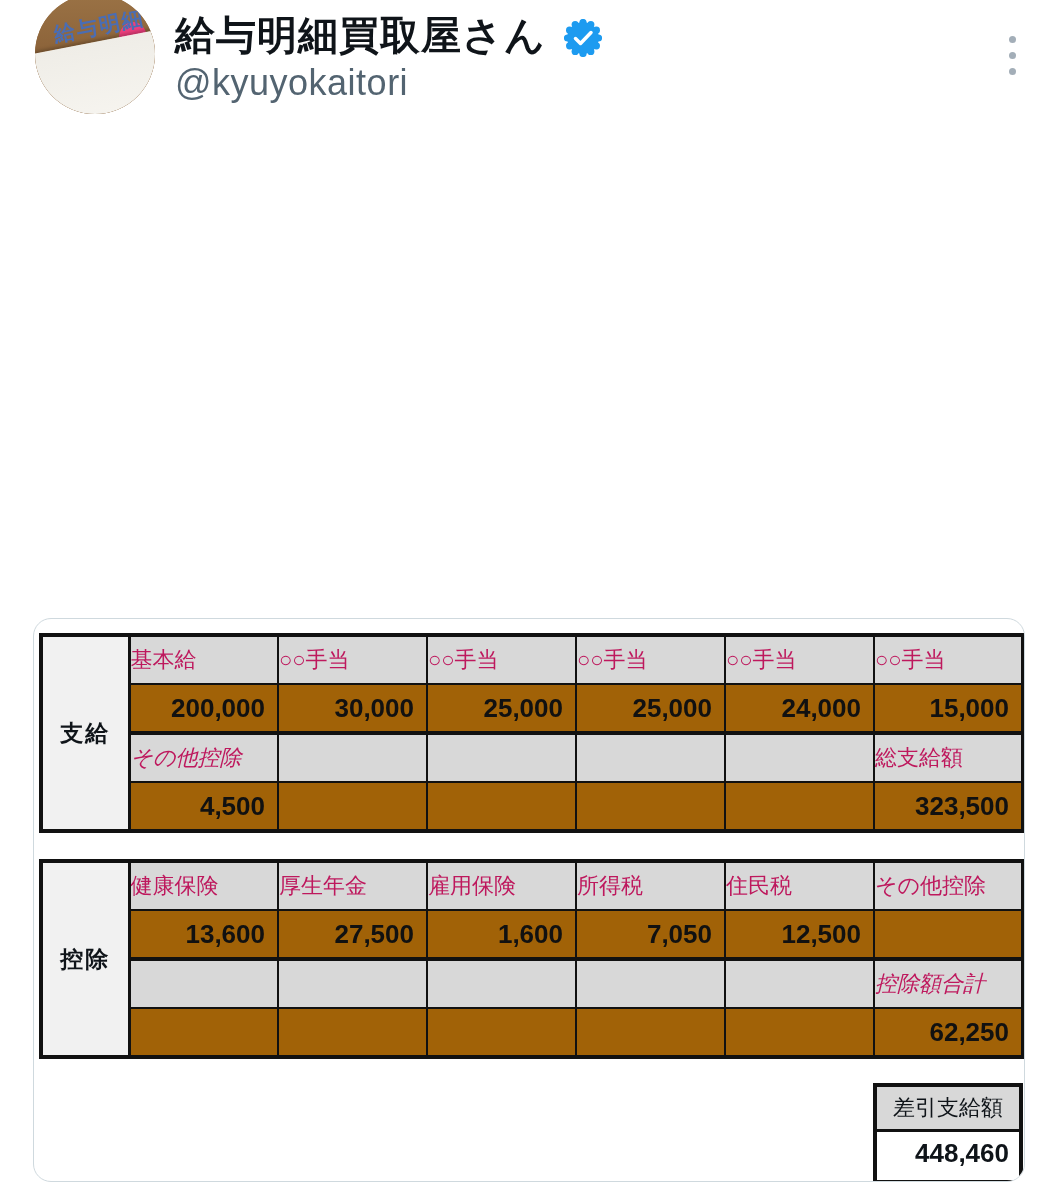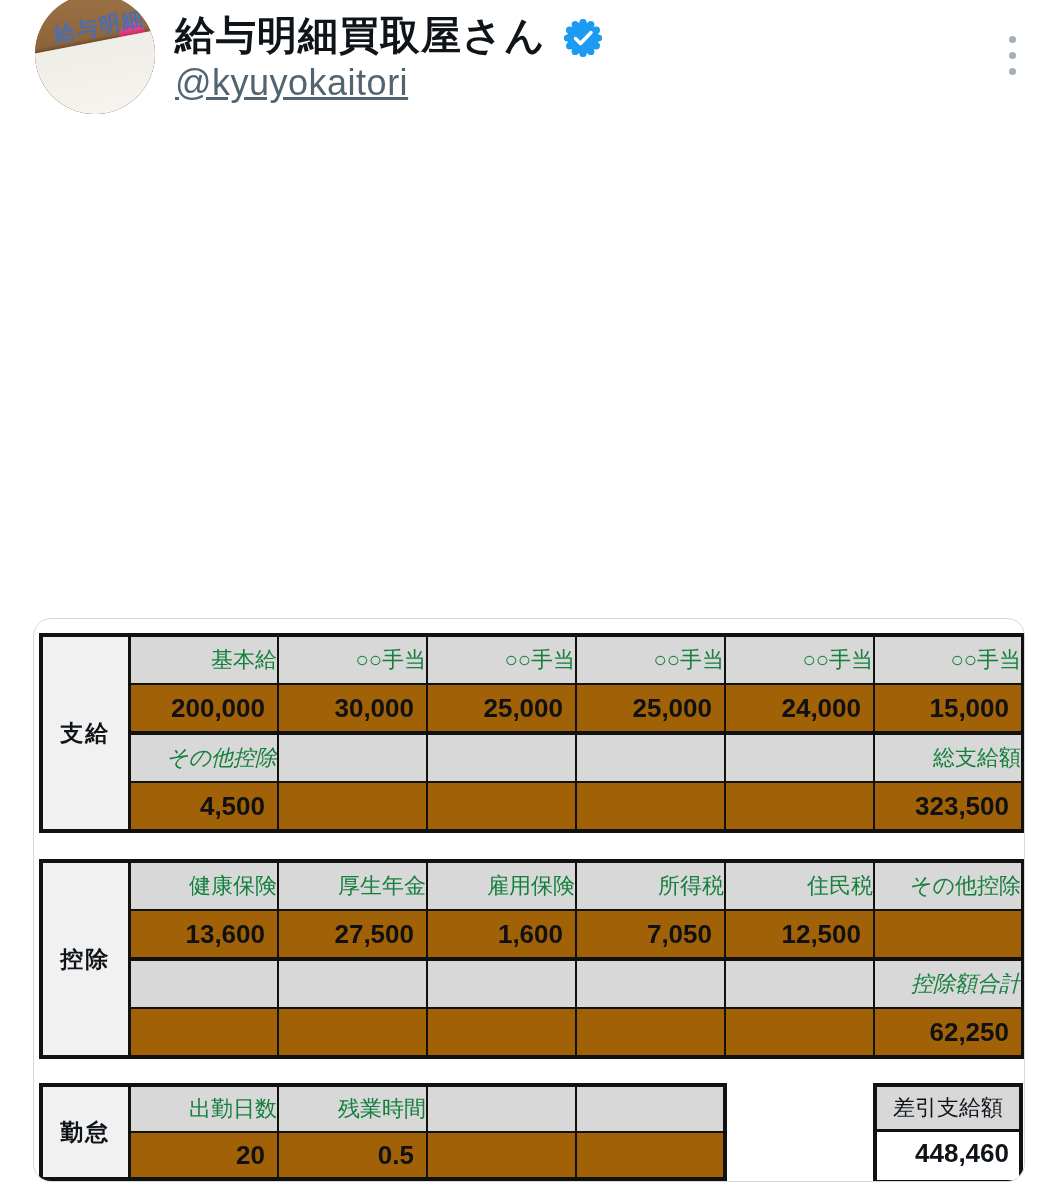--- a/index.html
+++ b/index.html
@@ -16,41 +16,41 @@
             background:#ee3f7e; border-radius:50% 50% 45% 45%; }
   .avatar .paper { position:absolute; left:-35%; top:40%; width:180%; height:120%;
             background:linear-gradient(180deg,#efede7 0%,#f7f5f0 60%);
             transform:rotate(-11deg); box-shadow:0 -2px 4px rgba(0,0,0,.25); }
   .avatar .paper-label { position:absolute; left:18px; top:16px; transform:rotate(-11deg);
             color:#4a6db4; font-size:21px; font-weight:bold; letter-spacing:2px; white-space:nowrap; }
 
   .name-row { position:absolute; left:175px; top:8px; display:flex; align-items:center; gap:18px; }
   .display-name { font-size:40px; font-weight:bold; color:#0f1419; letter-spacing:1px; white-space:nowrap; }
   .badge { width:38px; height:38px; flex:0 0 auto; margin-top:4px; }
-  .handle { position:absolute; left:175px; top:62px; font-size:36px; color:#536471; letter-spacing:.5px;text-decoration:underline; }
+  .handle { position:absolute; left:175px; top:62px; font-size:36px; color:#536471; letter-spacing:.5px; }
 
   .more-menu { position:absolute; left:1000px; top:34px; width:24px; padding:2px;
                display:flex; flex-direction:column; align-items:center; gap:9px; cursor:pointer; }
   .more-menu i { width:7px; height:7px; border-radius:50%; background:#a3aeb8; }
 
   
   .tweet-text { position:absolute; left:36px; top:124px; width:992px;
                 font-size:47px; line-height:63px; letter-spacing:0.5px;
                 color:#0f1419; text-align:justify; overflow-wrap:anywhere; }
 
   
   .media-card { position:absolute; left:33px; top:618px; width:992px; height:564px;
                 background:#ffffff; border:1px solid #cfd9de; border-radius:18px; overflow:hidden; }
 
   table.slip { border-collapse:collapse; table-layout:fixed; position:absolute; left:5px;
                font-family:"Liberation Sans", sans-serif; }
   table.slip td { border:2px solid #111111; overflow:hidden; white-space:nowrap; }
   table.slip .lbl { background:#f1f1f1; text-align:center; font-size:23px; font-weight:700;
                     border-right:3px solid #111; letter-spacing:2px; }
-  table.slip .h { background:#d8d8d8; text-align:right; font-size:22px; color:#15803d; }
+  table.slip .h { background:#d8d8d8; text-align:left; font-size:22px; color:#be185d; }
   table.slip .v { background:#a16207; text-align:right; font-size:26px; font-weight:700;
                   padding-right:12px; color:#111; }
   table.slip .it { font-style:italic; }
   table.slip tr.thick-bottom td { border-bottom-width:4px; }
   .t1 { top:14px;  width:982px; border:4px solid #111; }
   .t2 { top:240px; width:982px; border:4px solid #111; }
   .t3 { top:464px; width:688px; border:4px solid #111; }
   .t1 tr, .t2 tr { height:49px; }
   .t3 tr { height:47px; }
 
@@ -190,44 +190,20 @@
         <td class="v"></td>
         <td class="v"></td>
         <td class="v"></td>
         <td class="v"></td>
         <td class="v"></td>
         <td class="v">62,250</td>
       </tr>
     </tbody>
       </table>
 
-    <table class="slip t3">
-      <colgroup>
-          <col style="width:88px">
-          <col style="width:149px">
-          <col style="width:149px">
-          <col style="width:149px">
-          <col style="width:149px">
-        </colgroup>
-      <tbody>
-          <tr>
-        <td class="lbl" rowspan="2">勤怠</td>
-        <td class="h">出勤日数</td>
-        <td class="h">残業時間</td>
-        <td class="h"></td>
-        <td class="h"></td>
-      </tr>
-      <tr>
-        <td class="v">20</td>
-        <td class="v">0.5</td>
-        <td class="v"></td>
-        <td class="v"></td>
-      </tr>
-    </tbody>
-      </table>
 
     <div class="netpay">
       <div class="nh">差引支給額</div>
       <div class="nv">448,460</div>
     </div>
 
   </div>
 </div>
 
 </body></html>

